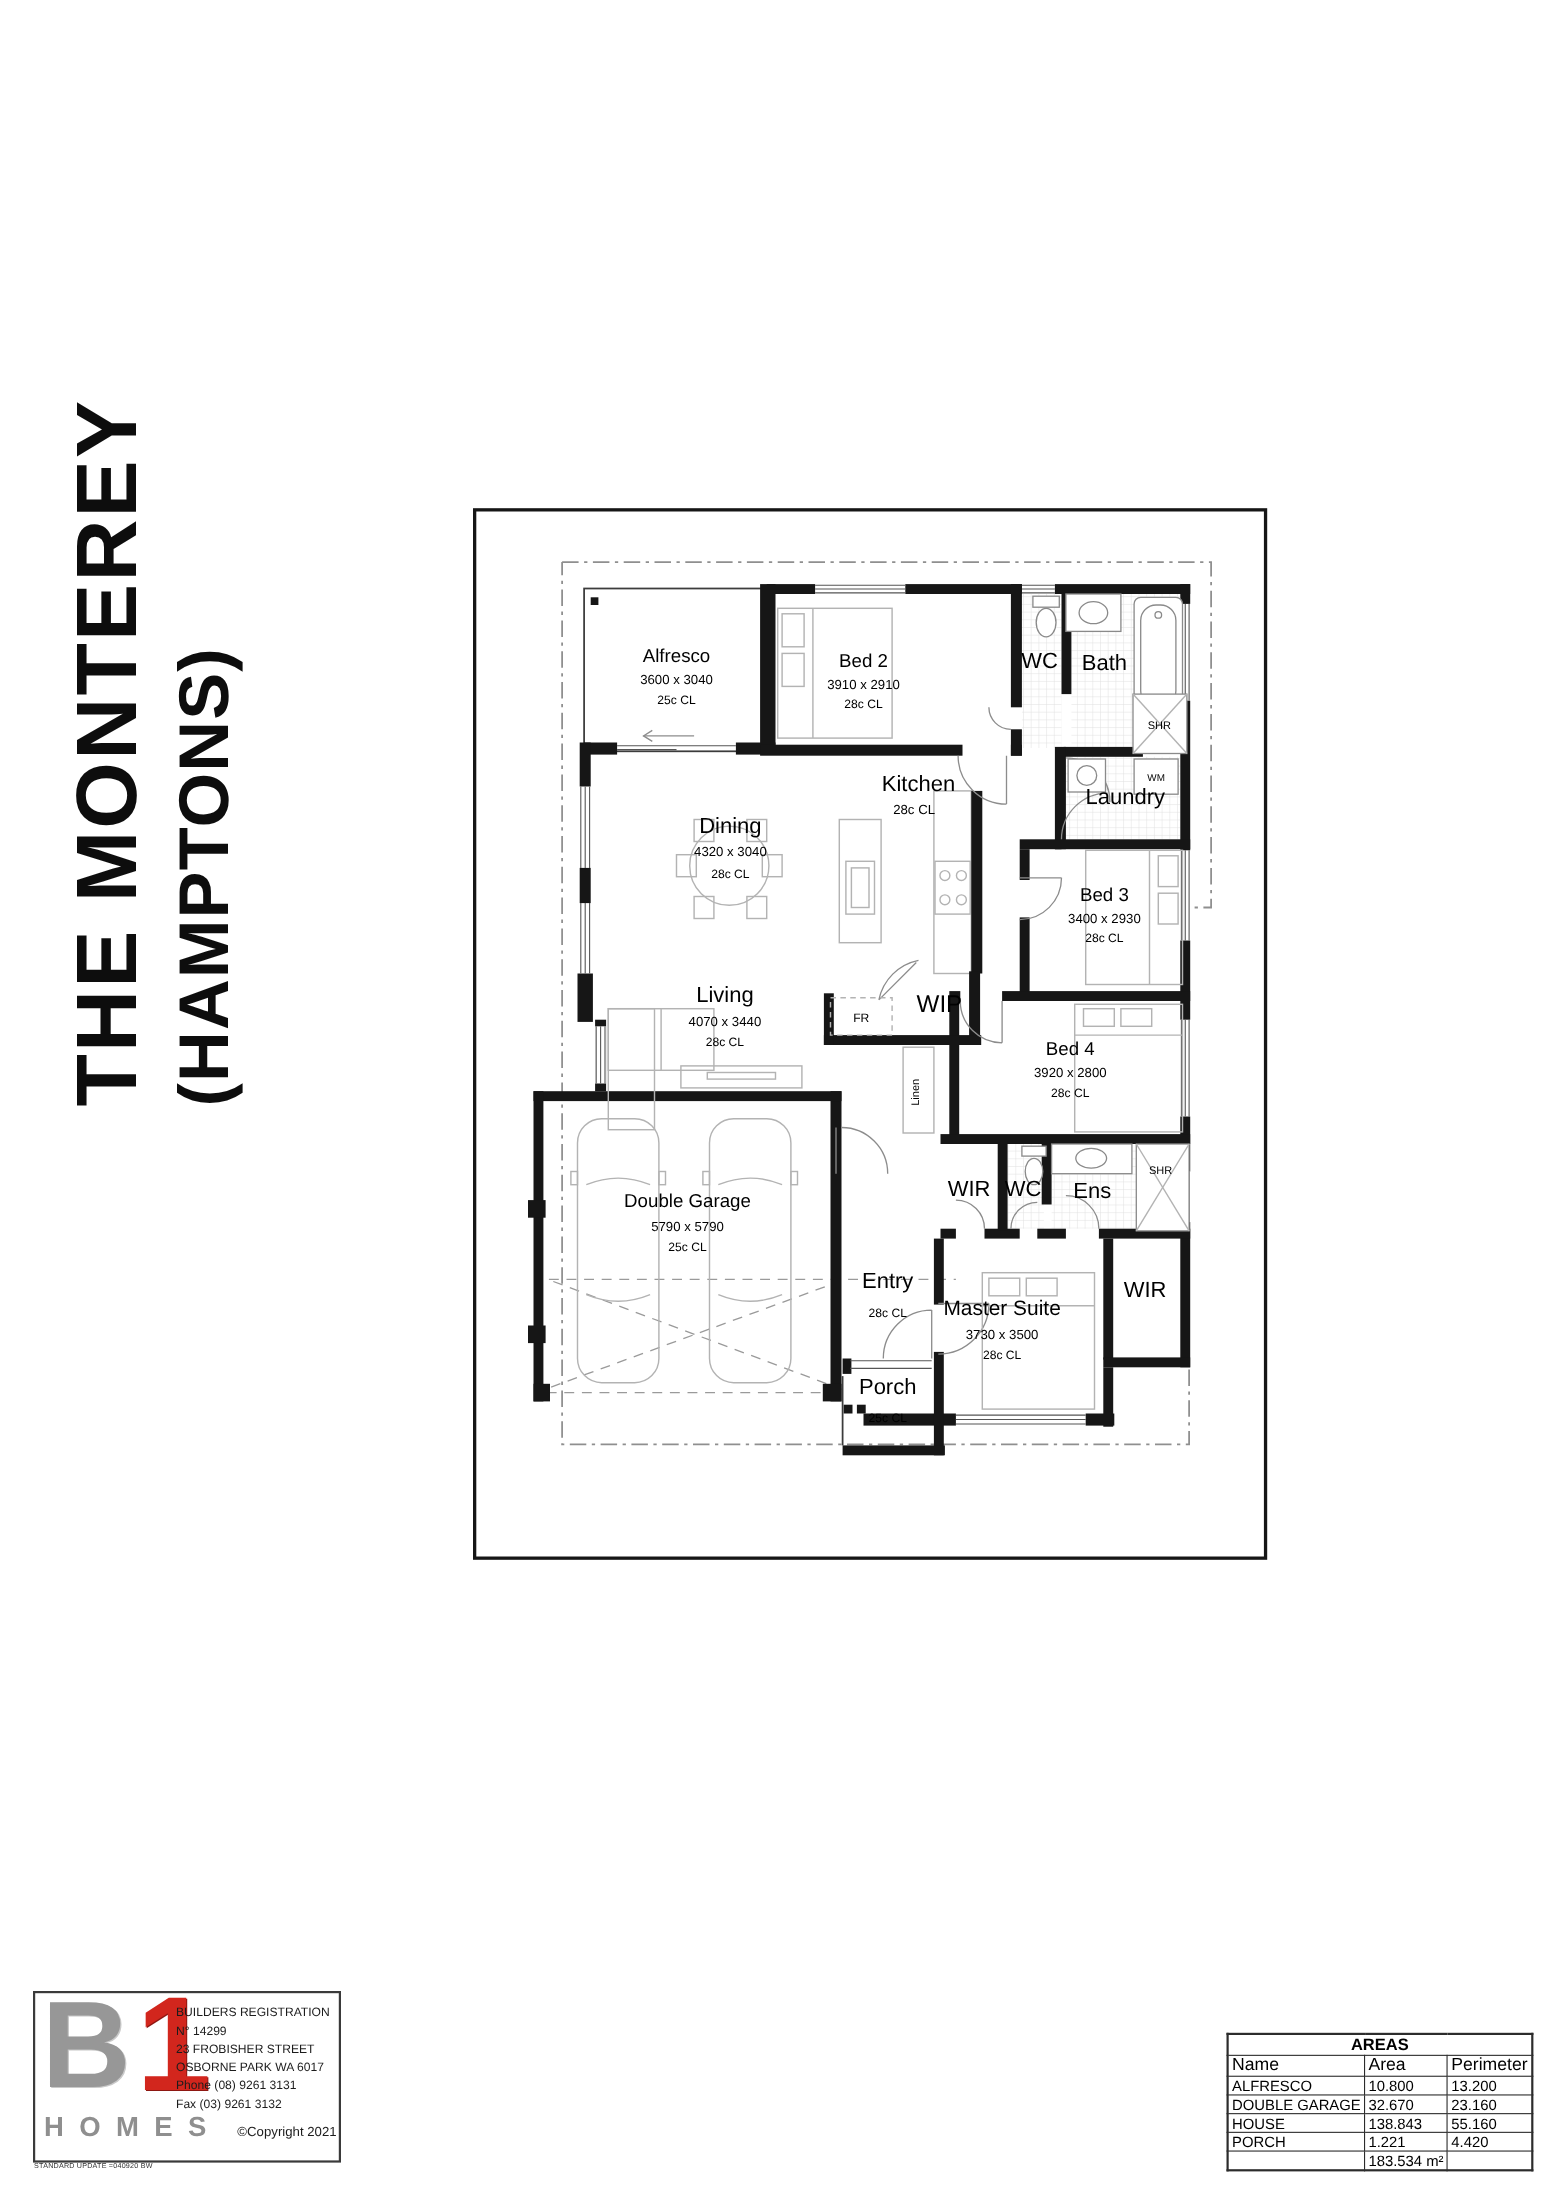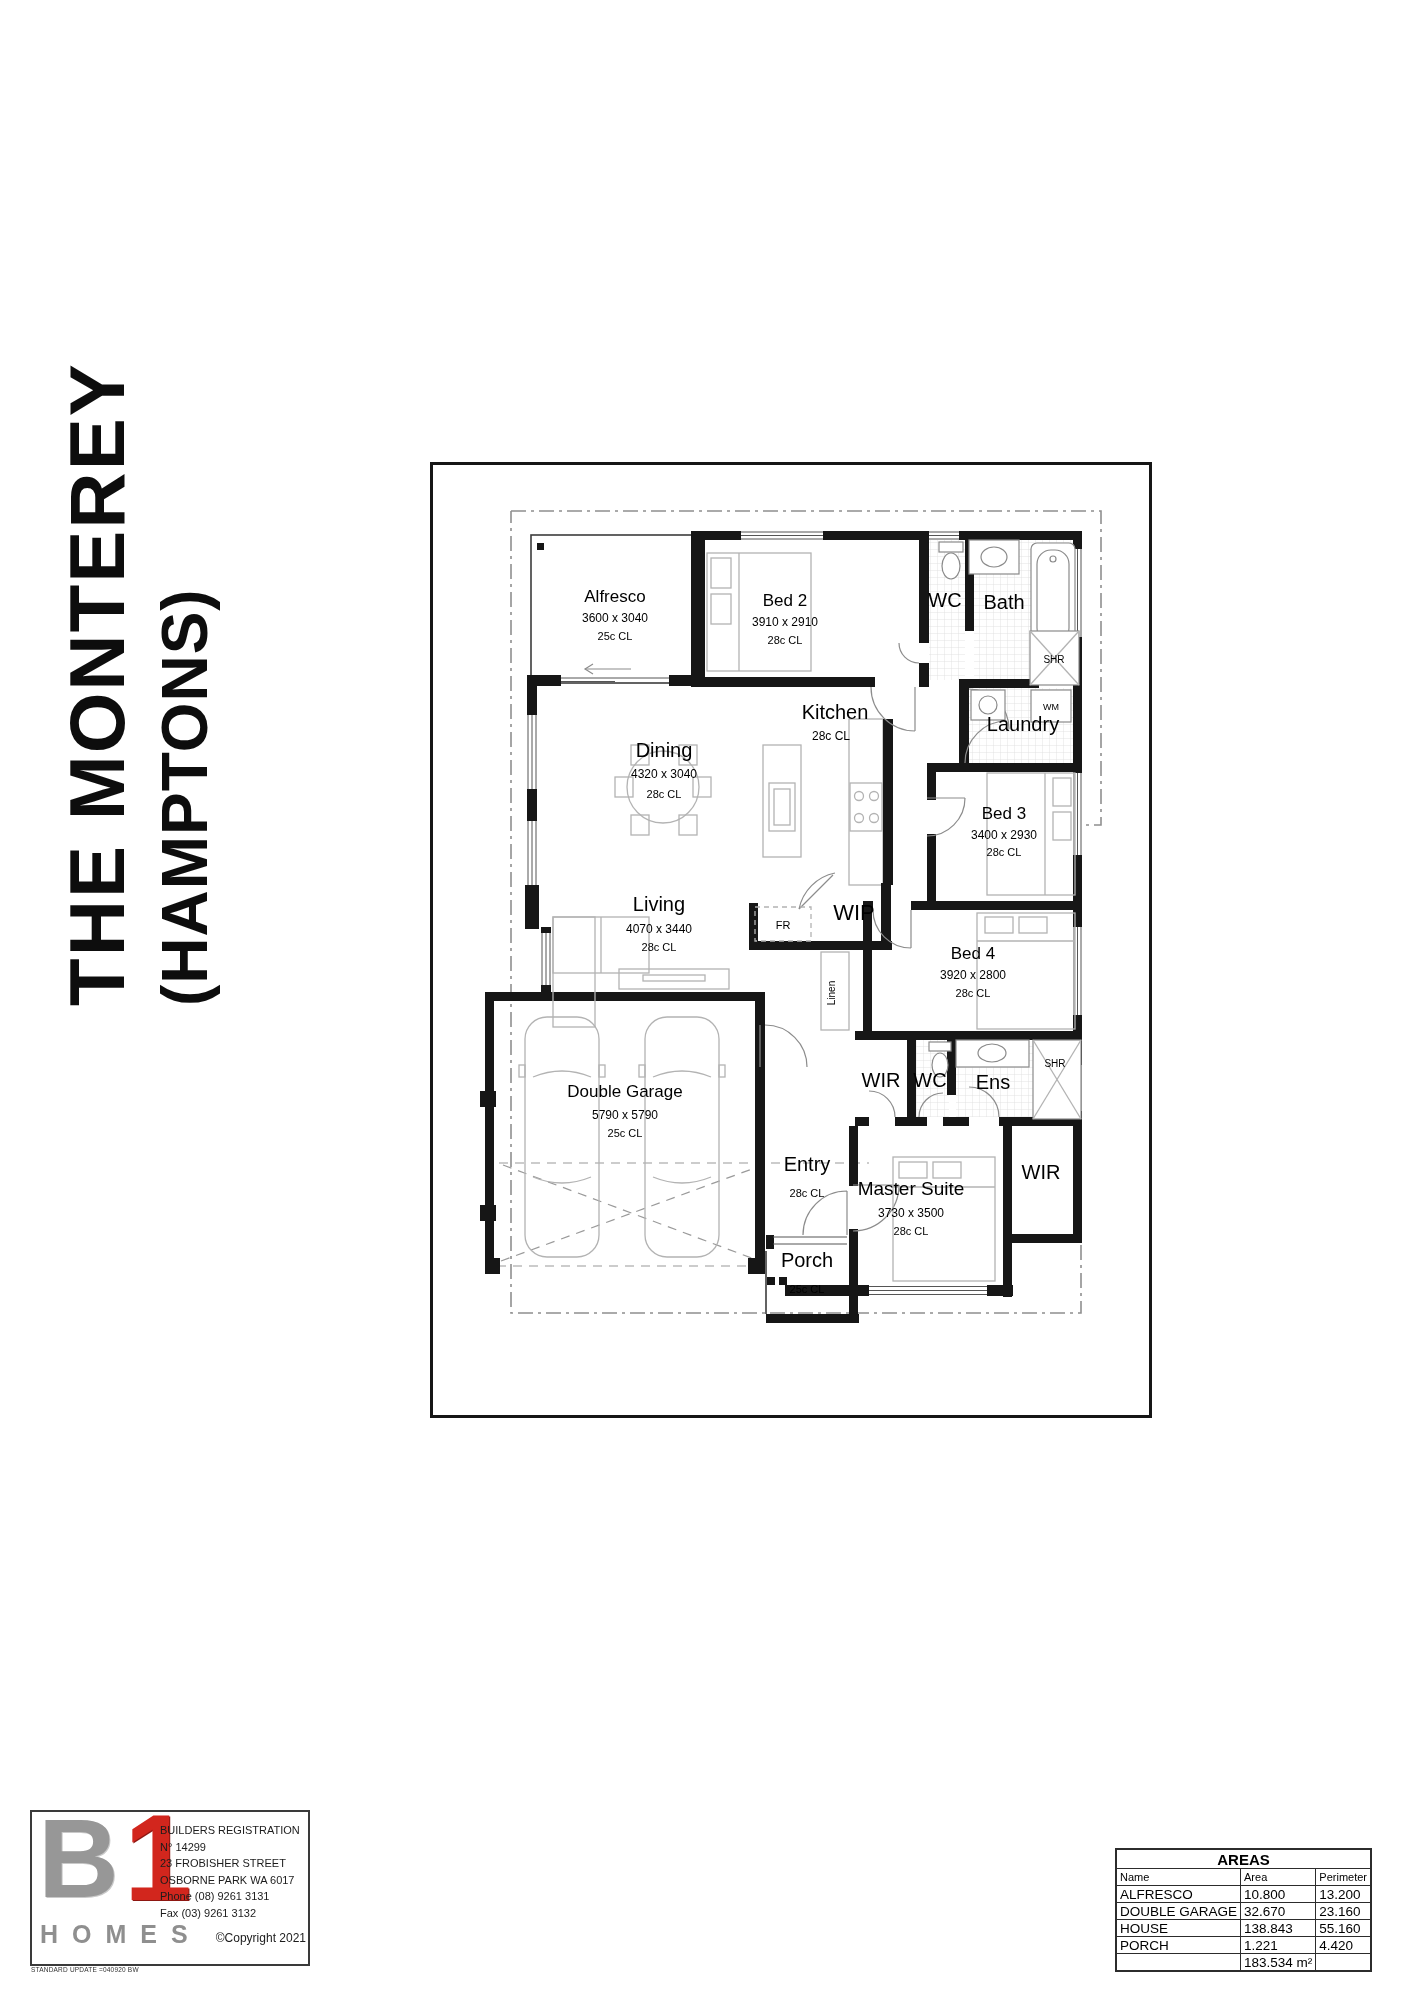--- a/index.html
+++ b/index.html
@@ -34,21 +34,21 @@
   .brand-homes{position:absolute;left:8px;top:108px;font-size:25px;font-weight:bold;letter-spacing:14px;color:#8f8f8f;text-align:center;}
   .reg-col{position:absolute;left:128px;top:10px;width:146px;font-size:11px;line-height:1.5;color:#1c1c1c;}
   .copyright{margin-top:8px;font-size:12px;text-align:right;}
   .footnote{position:absolute;left:31px;top:1966px;font-size:6.5px;color:#333;letter-spacing:0.2px;}
 
   
   .areas{position:absolute;left:1115px;top:1848px;width:252px;border-collapse:collapse;font-size:13.5px;}
   .areas td,.areas th{border:1px solid #2c2c2c;padding:0 3px;height:16px;text-align:left;font-weight:normal;white-space:nowrap;overflow:hidden;}
   .areas{border:2px solid #2c2c2c;}
   .areas .ttl{font-weight:bold;text-align:center;font-size:15px;height:18px;}
-  .areas .hdr td{font-size:11px;}
+  .areas .hdr td{font-size:16px;}
   .areas .tot td{font-weight:normal;}
   .c-name{width:112px;}.c-area{width:66px;}.c-per{width:74px;margin-left:44px;}
 </style>
 </head>
 <body>
 
 <div class="vtitle vtitle1">THE MONTEREY</div>
 <div class="vtitle vtitle2">(HAMPTONS)</div>
 
 <div class="plan-frame">

